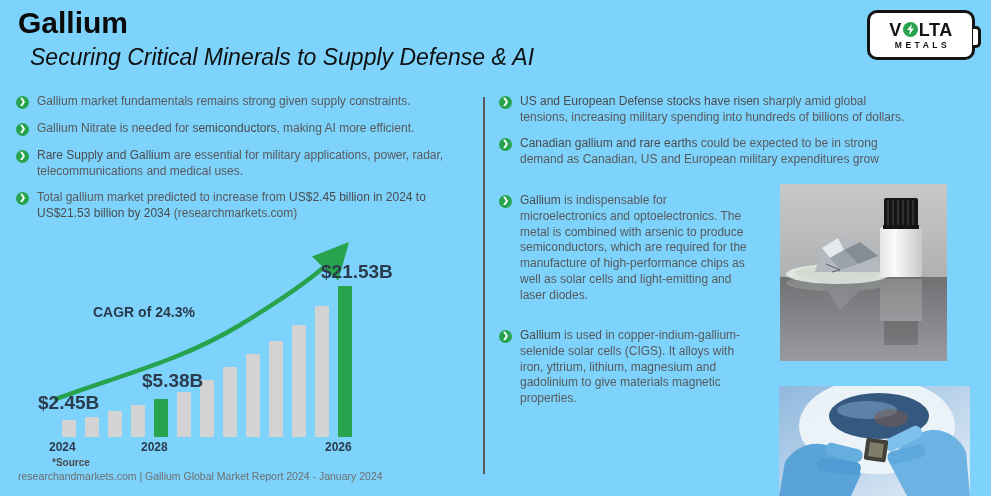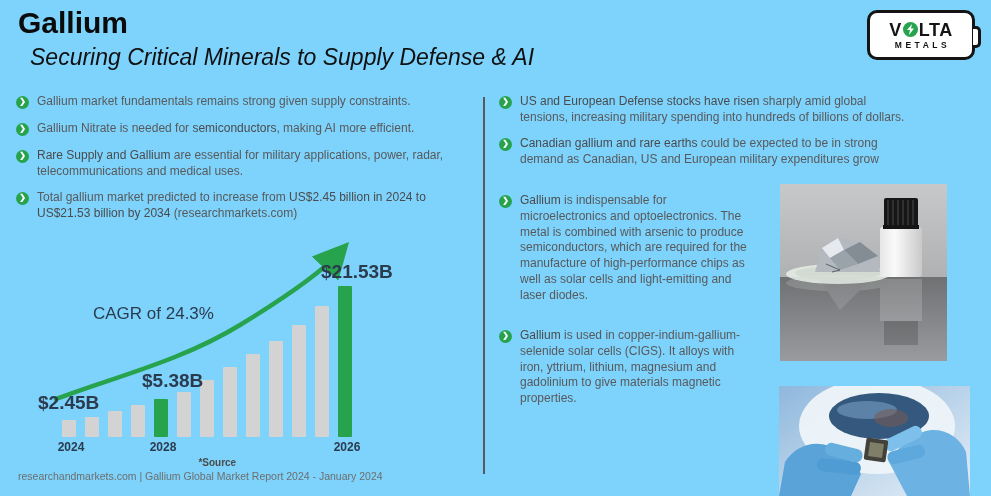--- a/index.html
+++ b/index.html
@@ -29,28 +29,28 @@
   .lb3{left:16px;top:148px;width:460px;}
   .lb4{left:16px;top:190px;width:462px;}
   .rb1{left:499px;top:94px;width:472px;}
   .rb2{left:499px;top:136px;width:472px;}
   .rb3{left:499px;top:193px;width:300px;}
   .rb4{left:499px;top:328px;width:300px;}
   
   .chart{position:absolute;left:38px;top:240px;width:352px;height:218px;}
   .chart svg{position:absolute;left:0;top:0;}
   .val-label{position:absolute;font-weight:700;font-size:19px;color:#2b3b4e;white-space:nowrap;}
-  .cagr{position:absolute;left:55px;top:64px;font-weight:400;font-size:17px;color:#2b3b4e;white-space:nowrap;}
-  .tick{position:absolute;top:200px;width:44px;text-align:center;font-weight:700;font-size:12px;color:#2b3b4e;}
+  .cagr{position:absolute;left:55px;top:64px;font-weight:700;font-size:14px;color:#2b3b4e;white-space:nowrap;}
+  .tick{position:absolute;top:200px;width:44px;font-weight:700;font-size:12px;color:#2b3b4e;}
   
   .photo{position:absolute;overflow:hidden;}
   .photo1{left:780px;top:184px;width:167px;height:177px;}
   .photo2{left:779px;top:386px;width:191px;height:110px;}
   
-  .footer{position:absolute;left:18px;top:457px;text-align:center;}
+  .footer{position:absolute;left:18px;top:457px;}
   .src-label{font-weight:700;color:#4c4c4c;font-size:10px;margin-left:34px;}
   .src-line{margin-top:2px;font-size:10.5px;color:#6e6e6e;}
 </style>
 </head>
 <body>
 
 <div class="slide">
 
   <h1 class="title">Gallium</h1>
   <div class="subtitle">Securing Critical Minerals to Supply Defense &amp; AI</div>

